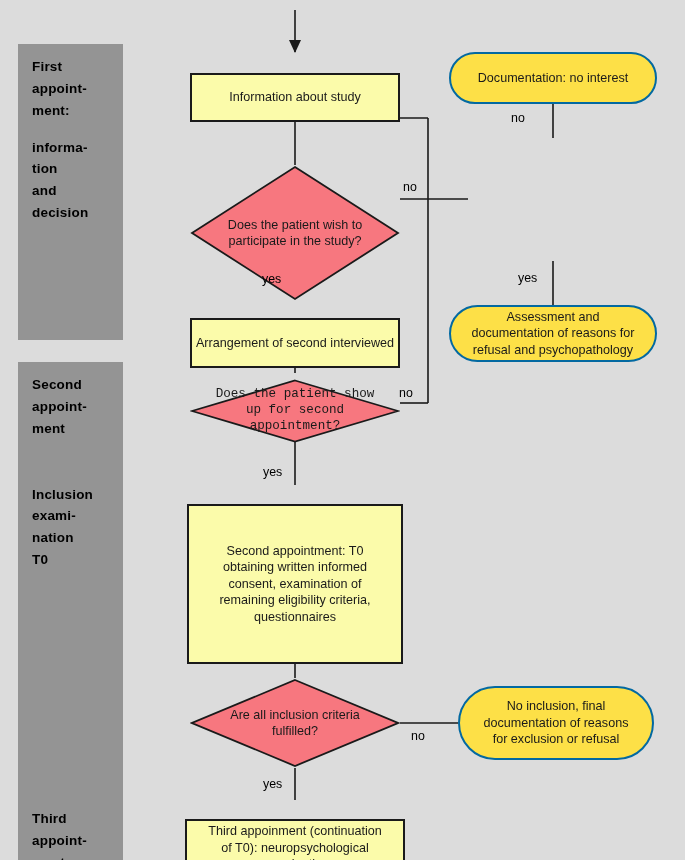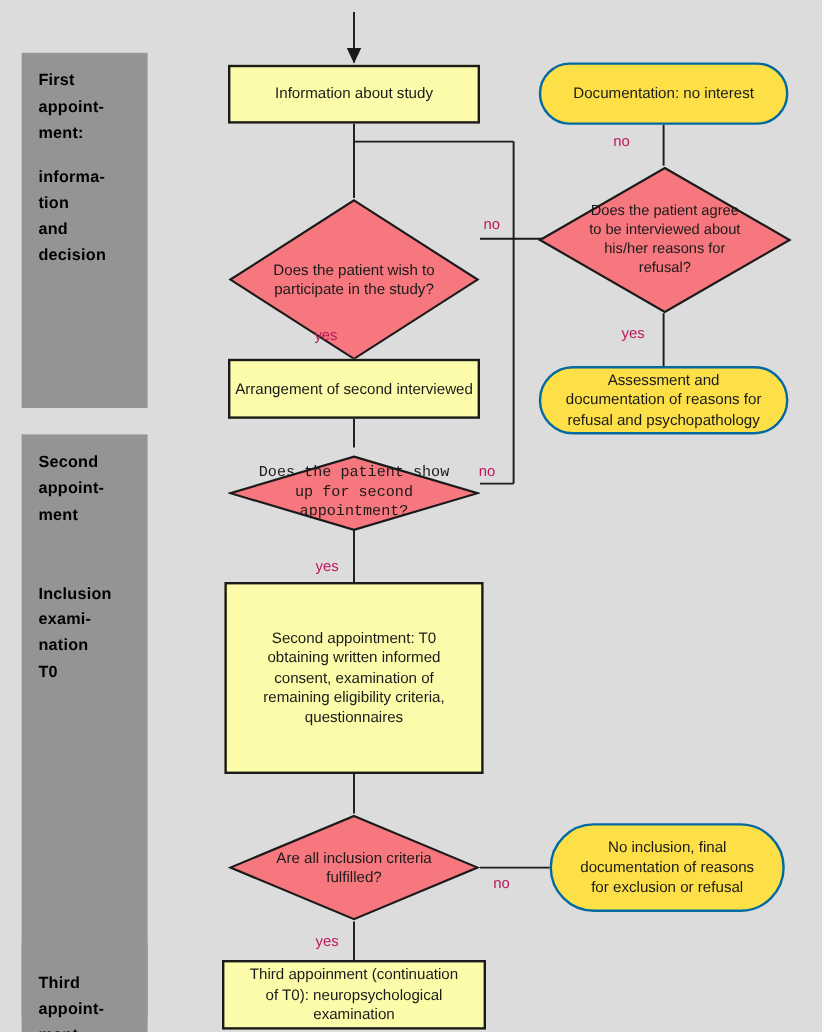--- a/index.html
+++ b/index.html
@@ -52,20 +52,21 @@
     align-items: center;
     justify-content: center;
     text-align: center;
     font-size: 12.6px;
     line-height: 1.30;
     color: #1a1a1a;
   }
   .proc {
     background: #fbfbaa;
     border: 2px solid #1a1a1a;
+    margin-top: 19px;
   }
   .term {
     background: #fde047;
     border: 2px solid #0369a1;
     border-radius: 999px;
   }
   .decision-wrap {
     position: absolute;
   }
   .decision-wrap svg.dia {
@@ -83,21 +84,21 @@
     text-align: center;
     font-size: 12.6px;
     line-height: 1.30;
     color: #1a1a1a;
     box-sizing: border-box;
     padding: 0 34px;
   }
   .edge-label {
     position: absolute;
     font-size: 12.4px;
-    color: #be185d;
+    color: #000000;
     white-space: nowrap;
   }
 </style>
 </head>
 <body>
 
 <div id="root">
 
   <svg id="wires" viewBox="0 0 685 860" width="685" height="860">
     <g stroke="#1a1a1a" stroke-width="1.6" fill="none">
@@ -166,26 +167,20 @@
     <span>Documentation: no interest</span>
   </div>
 
   <div class="decision-wrap" id="n-wish" style="left:190px; top:165px; width:210px; height:136px;">
     <svg class="dia" width="210" height="136" viewBox="0 0 210 136">
       <polygon points="105,2 208,68 105,134 2,68" fill="#f7777f" stroke="#1a1a1a" stroke-width="1.8"></polygon>
     </svg>
     <div class="decision-label">Does the patient wish to participate in the study?</div>
   </div>
 
-  <div class="decision-wrap" id="n-agree" style="left:448px; top:138px; width:212px; height:124px;">
-    <svg class="dia" width="212" height="124" viewBox="0 0 212 124">
-      <polygon points="106,2 210,62 106,122 2,62" fill="#f7777f" stroke="#1a1a1a" stroke-width="1.8"></polygon>
-    </svg>
-    <div class="decision-label" style="padding:0 40px; font-size:12.2px;">Does the patient agree to be interviewed about his/her reasons for refusal?</div>
-  </div>
 
   <div class="node term" id="n-assessment" style="left:449px; top:305px; width:208px; height:57px; padding:12px 14px;">
     <span>Assessment and documentation of reasons for refusal and psychopathology</span>
   </div>
 
   <div class="node proc" id="n-arrangement" style="left:190px; top:299px; width:210px; height:50px;">
     <span>Arrangement of second interviewed</span>
   </div>
 
   <div class="decision-wrap" id="n-showup" style="left:190px; top:379px; width:210px; height:64px;font-family:Liberation Mono, monospace;">

